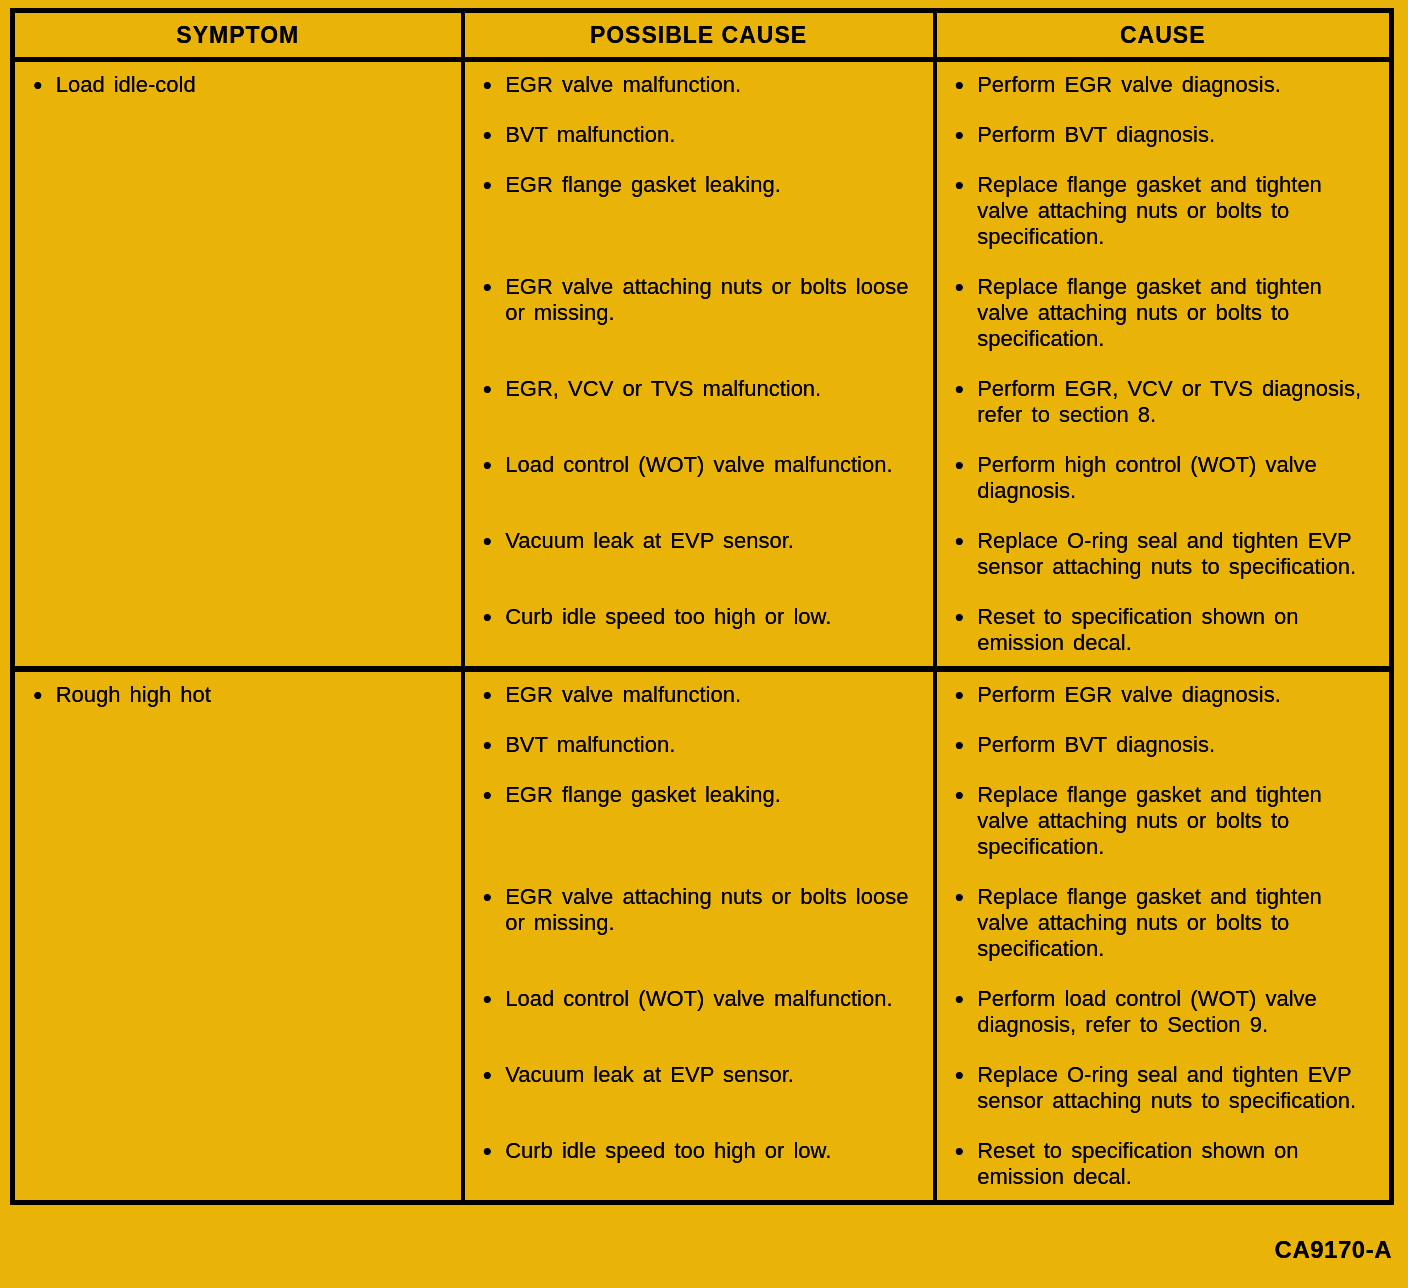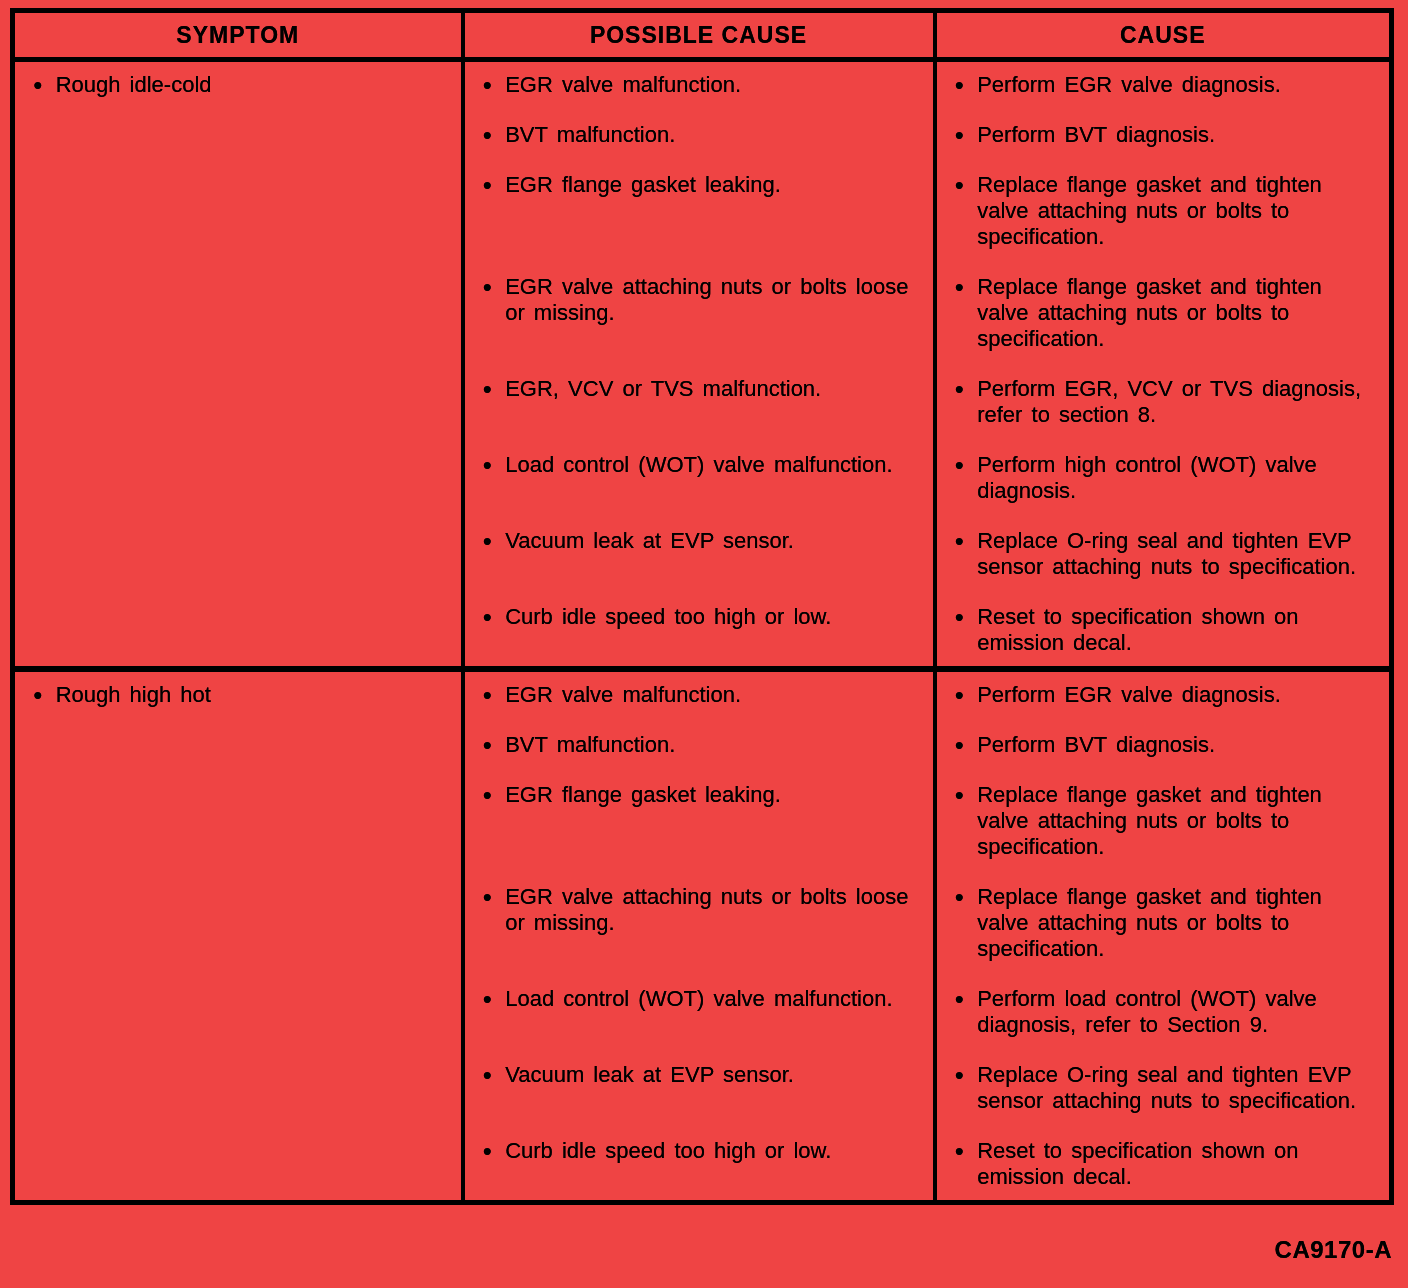--- a/index.html
+++ b/index.html
@@ -6,21 +6,21 @@
     margin: 0;
     padding: 0;
     background: #ffffff;
     font-family: "Liberation Sans", sans-serif;
     color: #000000;
   }
   .page {
     position: relative;
     width: 1408px;
     height: 1288px;
-    background: #ef4444;
+    background: #eab308;
     overflow: hidden;
   }
   table.diag {
     position: absolute;
     left: 10px;
     top: 8px;
     width: 1384px;
     border-collapse: collapse;
     table-layout: fixed;
     border: 5px solid #000000;
@@ -93,21 +93,21 @@
         <th>POSSIBLE CAUSE</th>
         <th>CAUSE</th>
       </tr>
     </thead>
     <tbody>
 
       <tr class="first-pair">
         <td class="symptom" rowspan="8">
           <span class="li">
               <span class="bullet">●</span>
-              <span class="txt">Rough idle-cold</span>
+              <span class="txt">Load idle-cold</span>
             </span>
         </td>
         <td class="cause">
           <span class="li">
               <span class="bullet">●</span>
               <span class="txt">EGR valve malfunction.</span>
             </span>
         </td>
         <td class="action">
           <span class="li">

